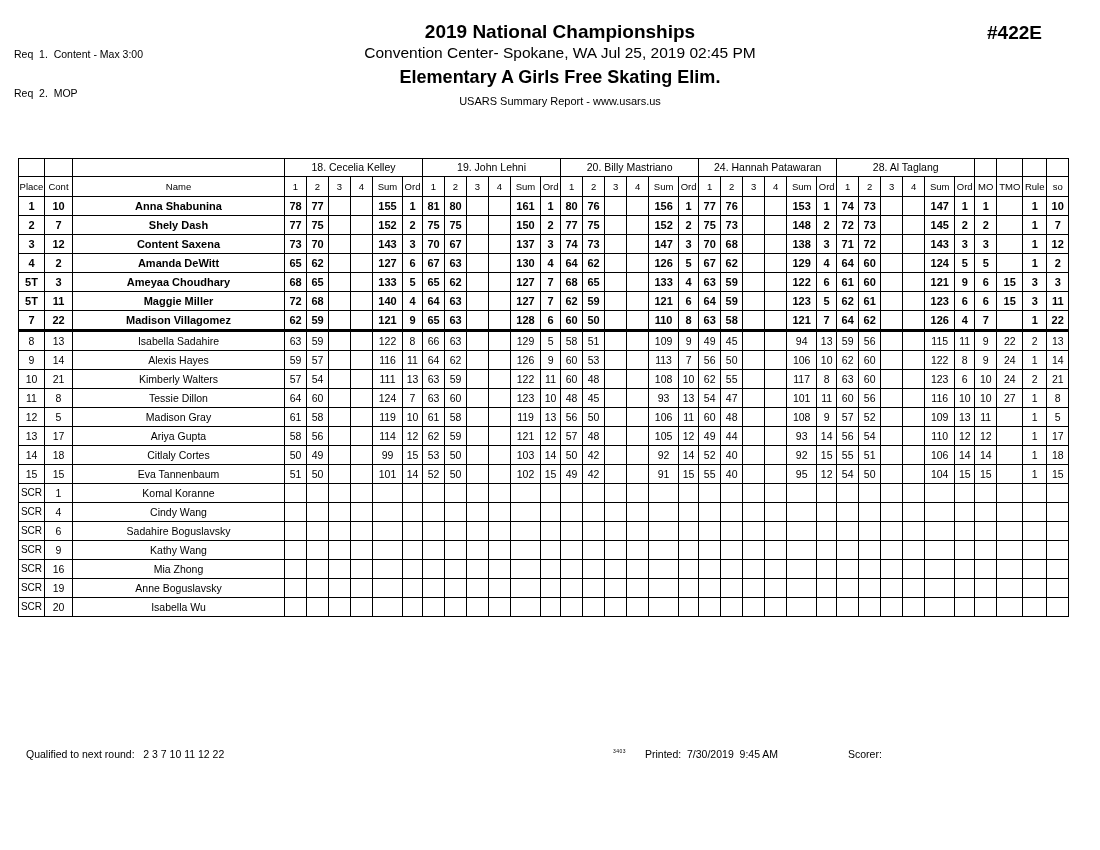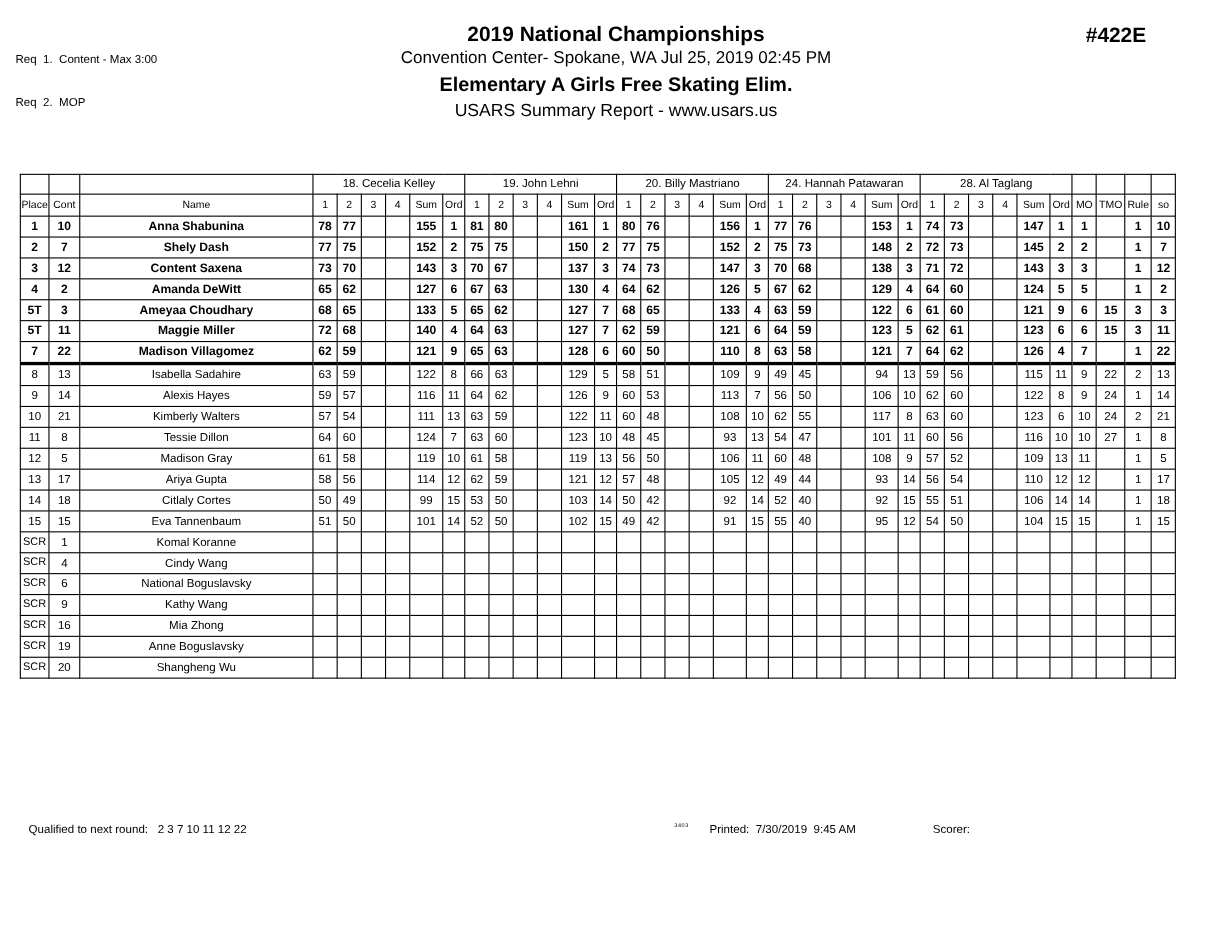--- a/index.html
+++ b/index.html
@@ -54,21 +54,21 @@
     font-weight: normal;
     line-height: 20px;
   }
   .title-3 {
     font-size: 18px;
     font-weight: bold;
     line-height: 24px;
     margin-top: 2px;
   }
   .title-4 {
-    font-size: 16px;
+    font-size: 11px;
     font-weight: normal;
     line-height: 20px;
     margin-top: 2px;
   }
 
   
   .sheet {
     position: absolute;
     left: 18px;
     top: 134px;
@@ -938,21 +938,21 @@
           <td class="c-sum"></td>
           <td class="c-ord thickL thickR"></td>
           <td class="c-mo"></td>
           <td class="c-tmo"></td>
           <td class="c-rule"></td>
           <td class="c-so"></td>
         </tr>
         <tr class="data-row scr-row">
           <td class="c-place">SCR</td>
           <td class="c-cont">6</td>
-          <td class="c-name">National Boguslavsky</td>
+          <td class="c-name">Sadahire Boguslavsky</td>
           <td class="c-s thickL"></td>
           <td class="c-s"></td>
           <td class="c-s"></td>
           <td class="c-s"></td>
           <td class="c-sum"></td>
           <td class="c-ord thickL thickR"></td>
           <td class="c-s thickL"></td>
           <td class="c-s"></td>
           <td class="c-s"></td>
           <td class="c-s"></td>
@@ -1094,21 +1094,21 @@
           <td class="c-sum"></td>
           <td class="c-ord thickL thickR"></td>
           <td class="c-mo"></td>
           <td class="c-tmo"></td>
           <td class="c-rule"></td>
           <td class="c-so"></td>
         </tr>
         <tr class="data-row scr-row">
           <td class="c-place">SCR</td>
           <td class="c-cont">20</td>
-          <td class="c-name">Shangheng Wu</td>
+          <td class="c-name">Isabella Wu</td>
           <td class="c-s thickL"></td>
           <td class="c-s"></td>
           <td class="c-s"></td>
           <td class="c-s"></td>
           <td class="c-sum"></td>
           <td class="c-ord thickL thickR"></td>
           <td class="c-s thickL"></td>
           <td class="c-s"></td>
           <td class="c-s"></td>
           <td class="c-s"></td>

